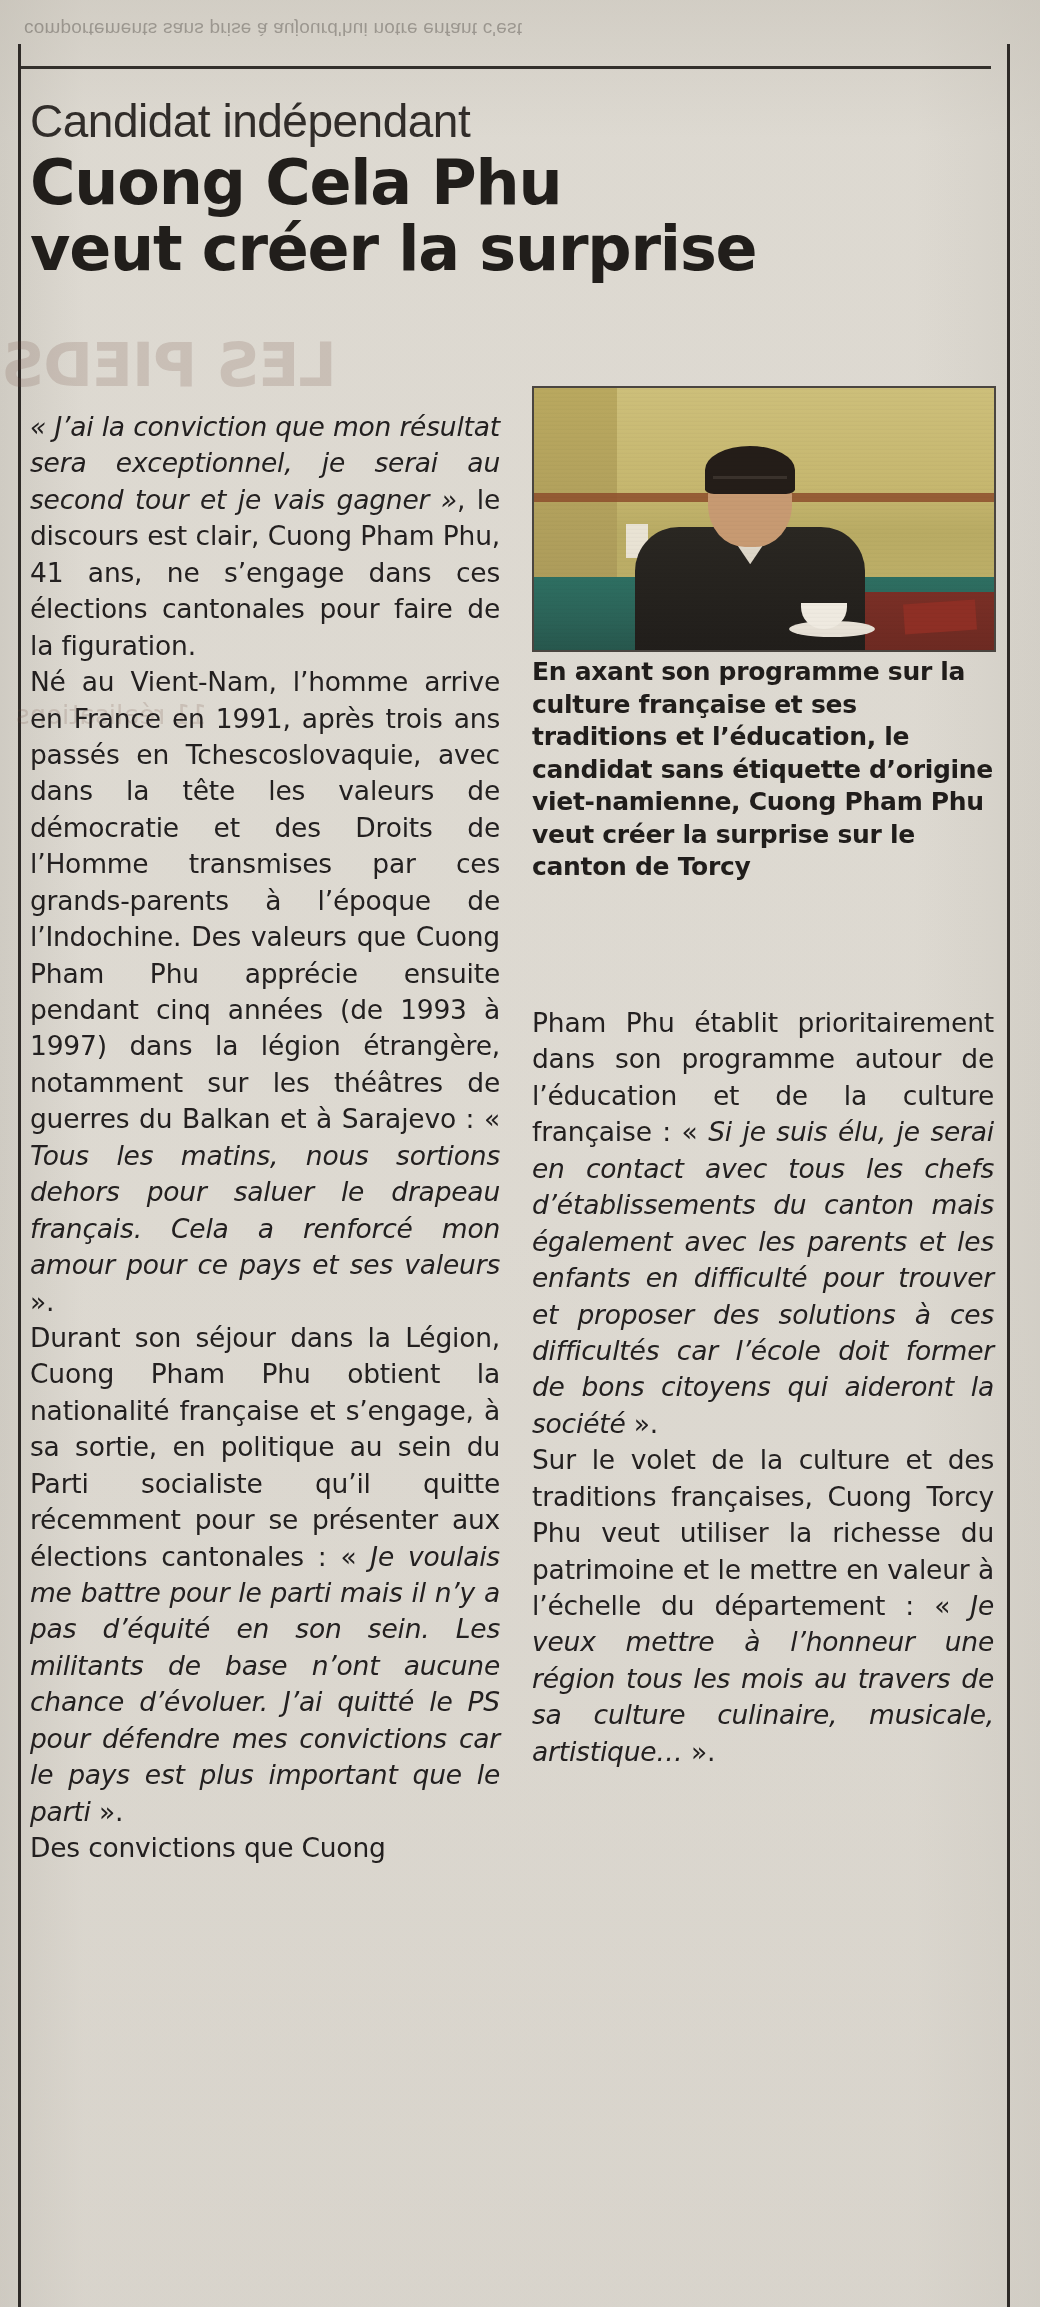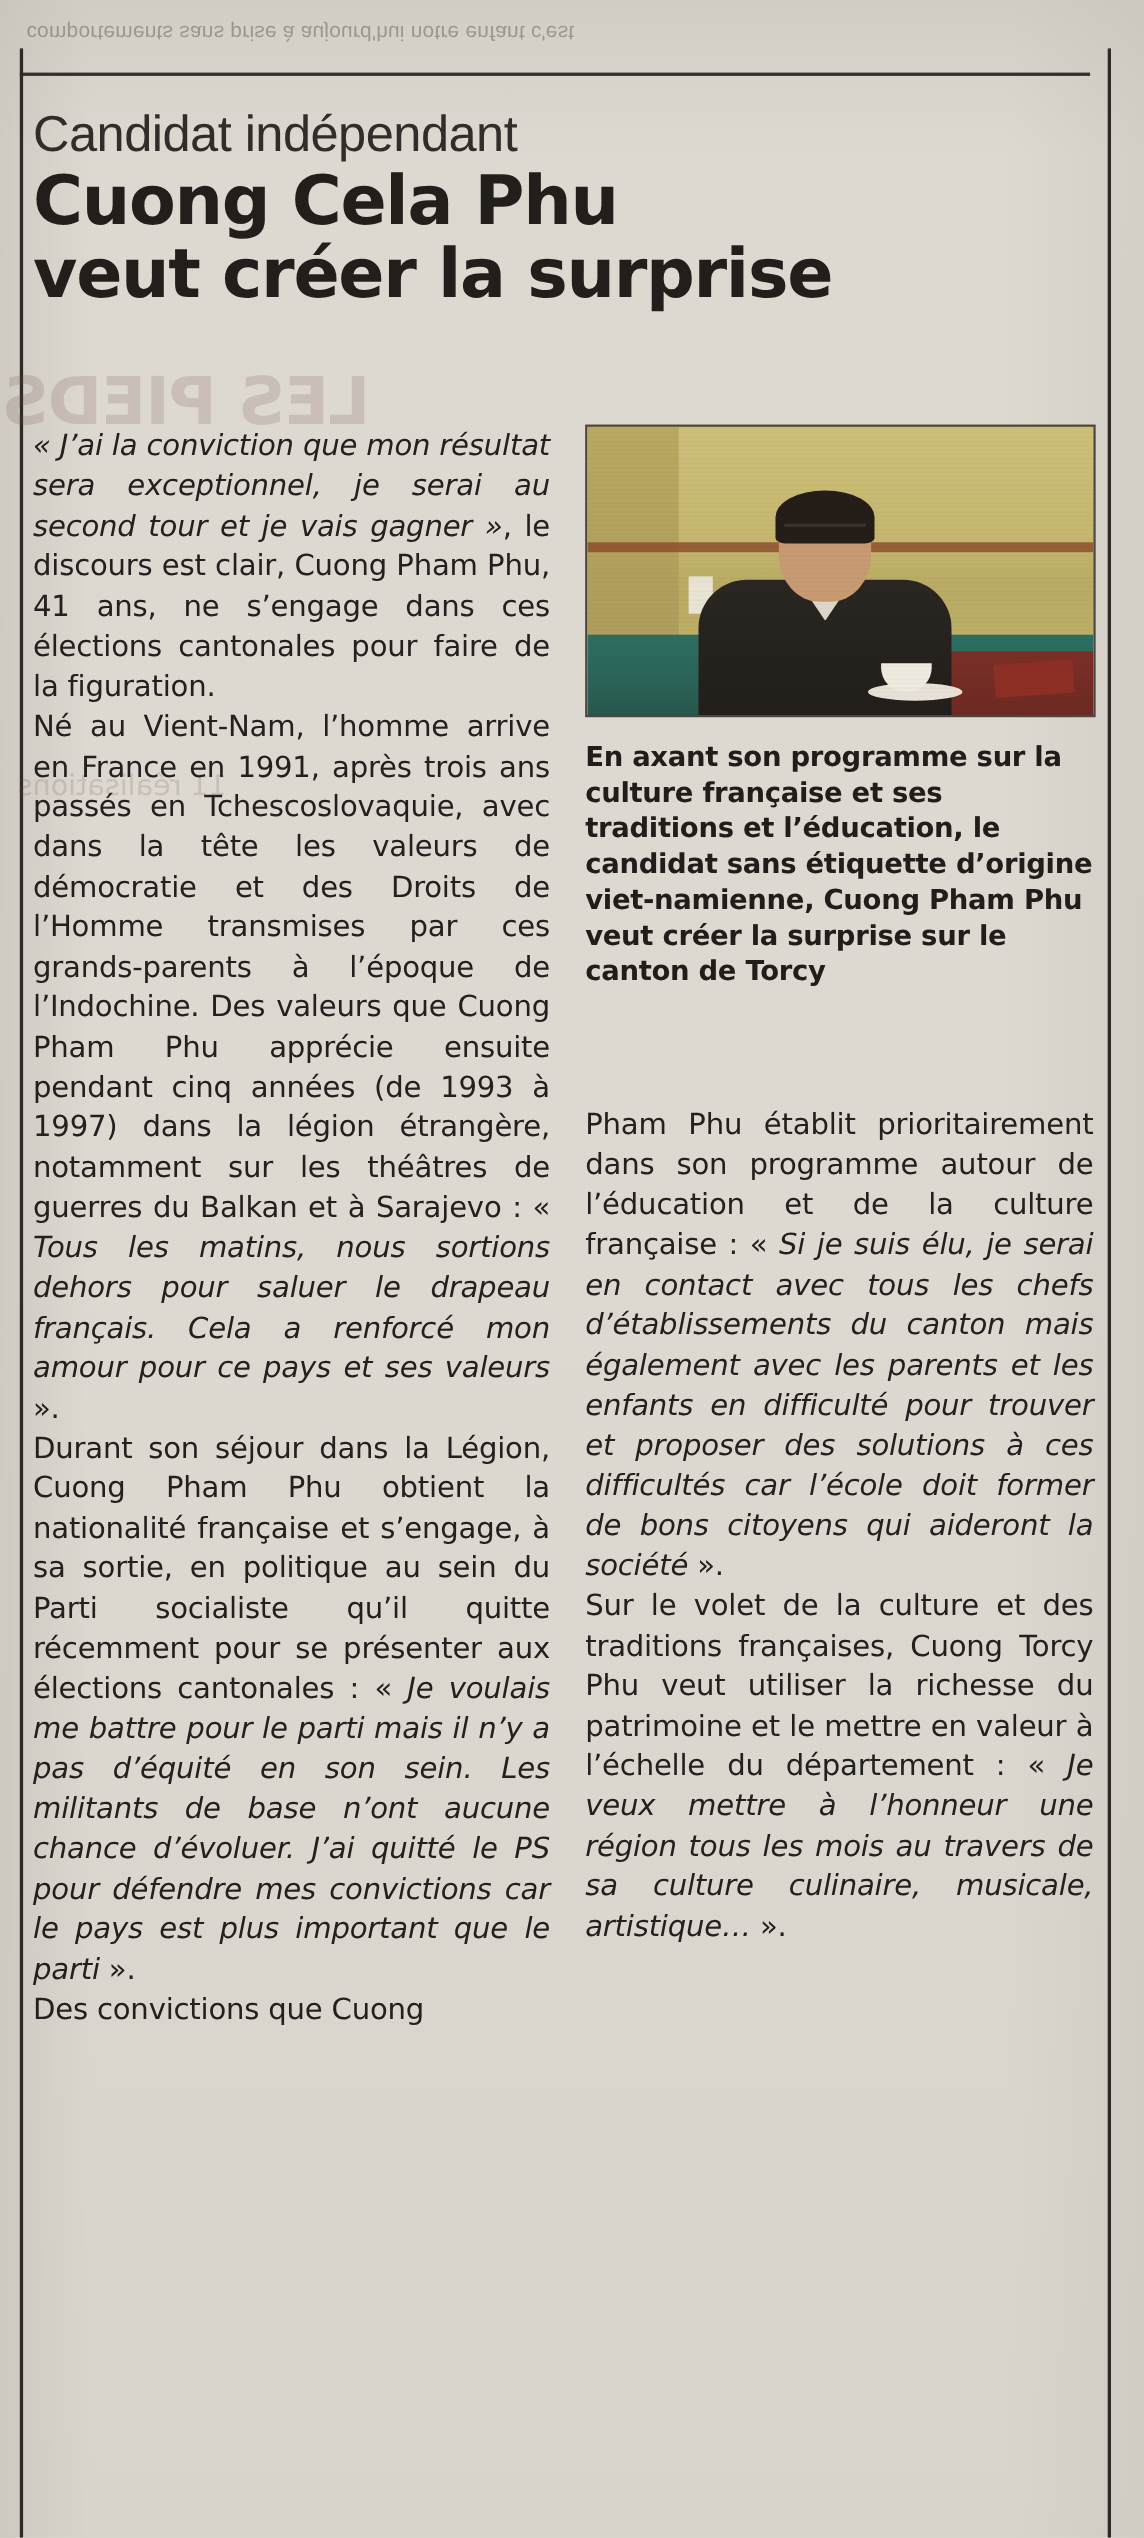--- a/index.html
+++ b/index.html
@@ -109,21 +109,21 @@
     font-size: 26px;
     color: rgba(110,70,60,0.18);
     transform: scaleX(-1);
     font-family: "DejaVu Sans", sans-serif;
   }
 
   
   .col-left {
     position: absolute;
     left: 30px;
-    top: 388px;
+    top: 409px;
     width: 470px;
   }
   .col-right {
     position: absolute;
     left: 532px;
     top: 1005px;
     width: 462px;
   }
 
   .body-text {
@@ -268,21 +268,21 @@
     position: absolute;
     inset: 0;
     opacity: 0.18;
     background-image: repeating-linear-gradient(0deg, rgba(0,0,0,0.15) 0px, rgba(0,0,0,0) 2px, rgba(0,0,0,0) 4px);
   }
 
   
   .caption {
     position: absolute;
     left: 532px;
-    top: 672px;
+    top: 656px;
     width: 462px;
     font-size: 25px;
     line-height: 1.30;
     font-weight: bold;
     color: #201d1b;
     font-family: "DejaVu Sans", sans-serif;
     letter-spacing: -0.3px;
   }
 
   .sr { position: absolute; width: 1px; height: 1px; overflow: hidden; clip: rect(0 0 0 0); }

